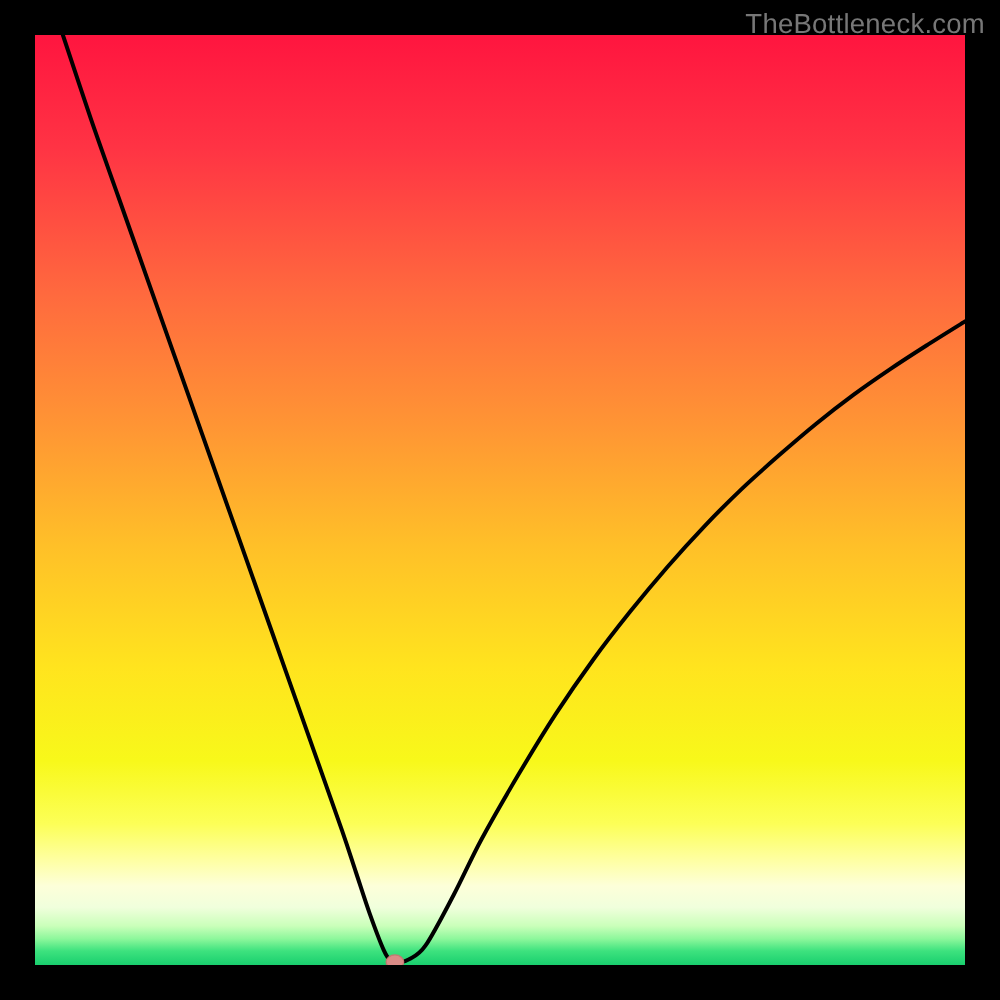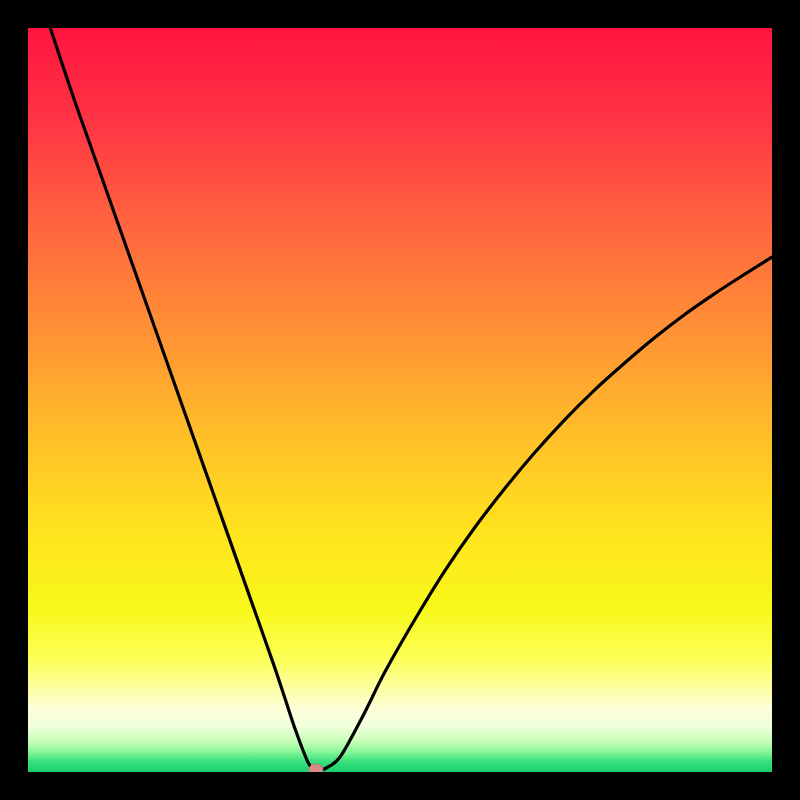--- a/index.html
+++ b/index.html
@@ -62,14 +62,15 @@
             <stop offset="98.50%" stop-color="#3de27e"></stop>
             <stop offset="100.00%" stop-color="#19cf6e"></stop>
           </linearGradient>
       </defs>
       <rect x="0" y="0" width="744" height="744" fill="url(#bg-grad)"></rect>
       <path id="curve-path" fill="none" stroke-width="3.2" stroke-linejoin="round" stroke-linecap="round" d="M 22.32 0.00 C 26.04 11.16, 37.20 45.26, 44.64 66.96 C 52.08 88.66, 59.52 109.12, 66.96 130.20 C 74.40 151.28, 81.84 172.36, 89.28 193.44 C 96.72 214.52, 104.16 235.60, 111.60 256.68 C 119.04 277.76, 126.48 298.84, 133.92 319.92 C 141.36 341.00, 148.80 362.08, 156.24 383.16 C 163.68 404.24, 171.12 425.32, 178.56 446.40 C 186.00 467.48, 193.44 488.56, 200.88 509.64 C 208.32 530.72, 215.76 551.80, 223.20 572.88 C 230.64 593.96, 239.94 620.00, 245.52 636.12 C 251.10 652.24, 252.96 658.44, 256.68 669.60 C 260.40 680.76, 264.12 692.66, 267.84 703.08 C 271.56 713.50, 276.15 725.77, 279.00 732.10 C 281.85 738.42, 282.84 739.41, 284.95 741.02 C 287.06 742.64, 289.29 742.02, 291.65 741.77 C 294.00 741.52, 295.62 741.77, 299.09 739.54 C 302.56 737.30, 306.53 736.93, 312.48 728.38 C 318.43 719.82, 327.36 702.34, 334.80 688.20 C 342.24 674.06, 348.44 659.68, 357.12 643.56 C 365.80 627.44, 376.96 608.22, 386.88 591.48 C 396.80 574.74, 406.72 558.37, 416.64 543.12 C 426.56 527.87, 436.48 513.61, 446.40 499.97 C 456.32 486.33, 466.24 473.68, 476.16 461.28 C 486.08 448.88, 496.00 436.98, 505.92 425.57 C 515.84 414.16, 525.76 403.25, 535.68 392.83 C 545.60 382.42, 555.52 372.50, 565.44 363.07 C 575.36 353.65, 585.28 344.97, 595.20 336.29 C 605.12 327.61, 615.04 319.05, 624.96 310.99 C 634.88 302.93, 644.80 295.24, 654.72 287.93 C 664.64 280.61, 674.56 273.79, 684.48 267.10 C 694.40 260.40, 704.32 254.08, 714.24 247.75 C 724.16 241.43, 739.04 232.25, 744.00 229.15" stroke="#000000"></path>
       <ellipse id="min-marker" rx="7" ry="5.5" cx="287.93" cy="741.40" fill="#d98b86" stroke="#c57772" stroke-width="1"></ellipse>
     </svg>
   </div>
 
+  <div class="watermark">TheBottleneck.com</div>
 
 </div>
 
 </body></html>

